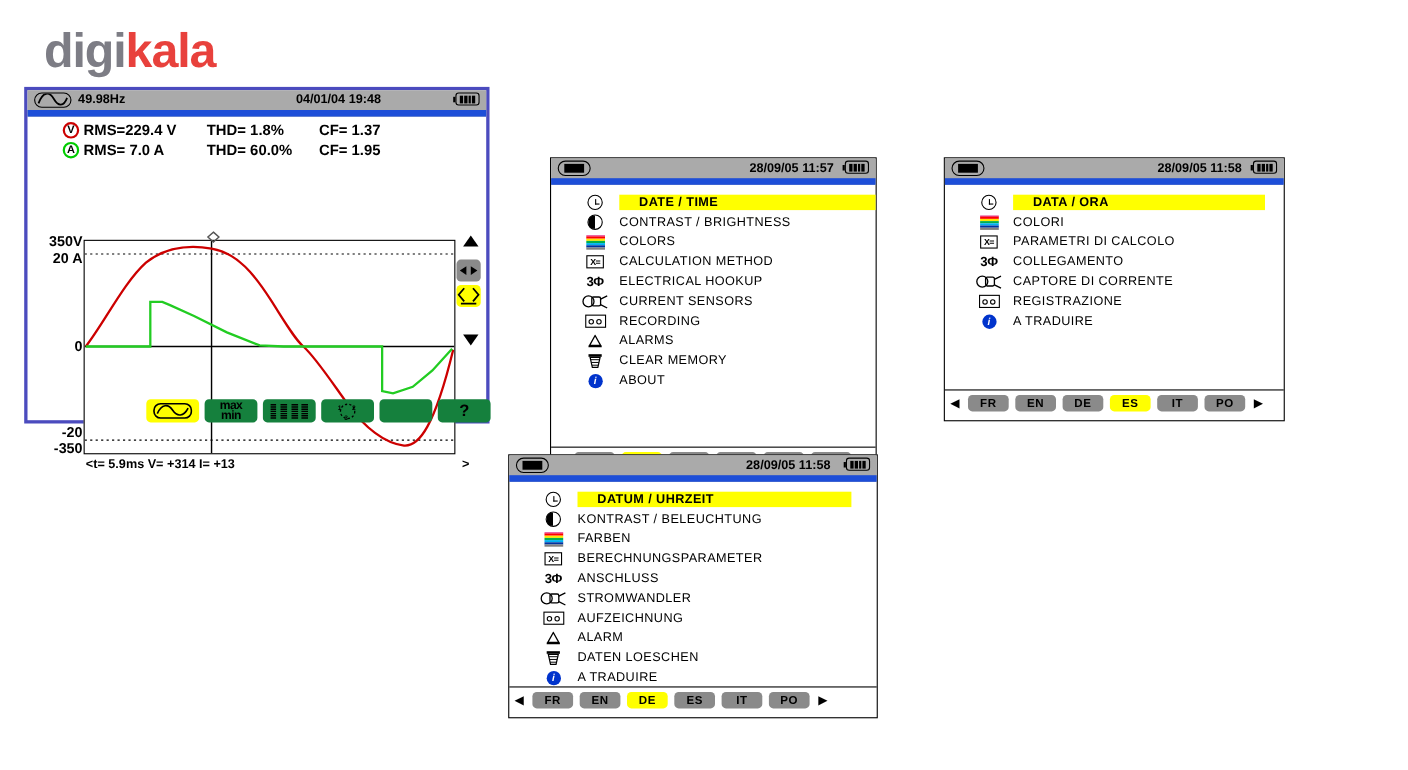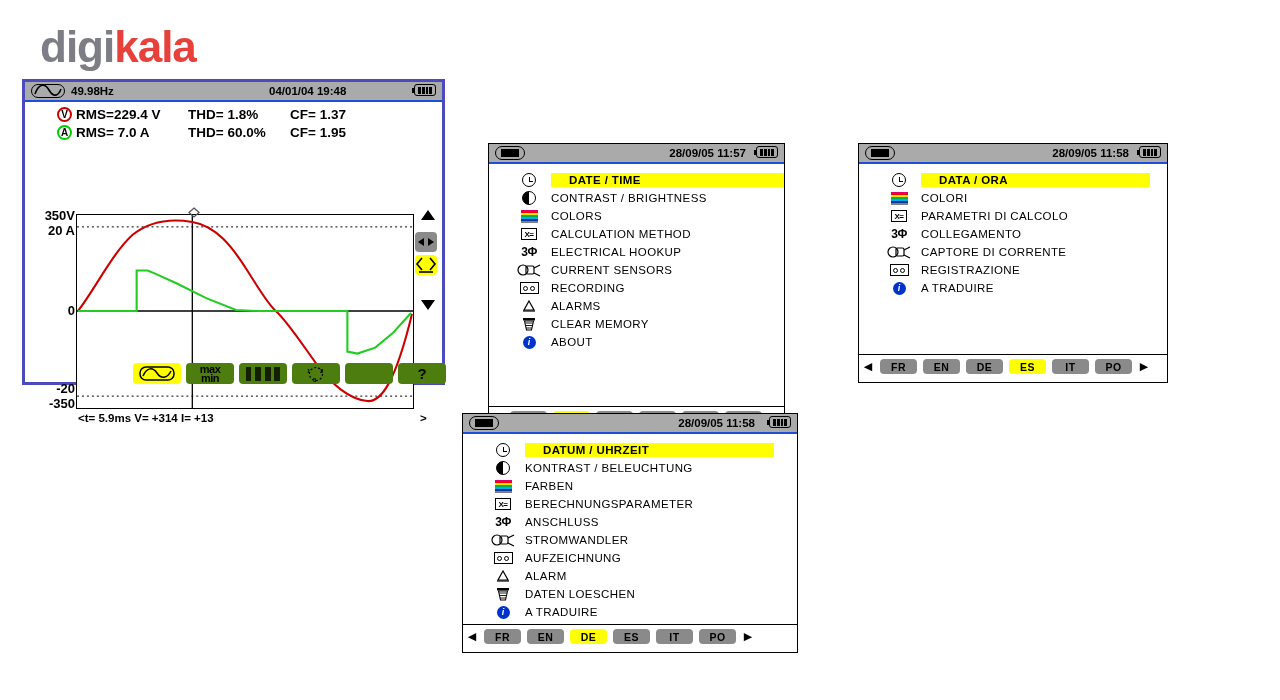--- a/index.html
+++ b/index.html
@@ -13,21 +13,21 @@
   #logo{position:absolute;left:40px;top:22px;font-size:44px;font-weight:bold;letter-spacing:-1px;}
   #logo .g1{color:#7d7d85;}
   #logo .g2{color:#e8413c;}
 
   
   .panel{position:absolute;background:#ffffff;box-sizing:border-box;}
   .panel.scope{border:3px solid #4b4bbe;}
   .panel.menu{border:1px solid #000000;}
 
   .statusbar{
-    background:#aaaaaa;border-bottom:2px solid #1d4ed8;
+    background:#aaaaaa;border-bottom:6px solid #1d4ed8;
     height:18px;display:flex;align-items:center;
     font-size:11px;color:#000;position:relative;
   }
   .statusbar .freq{margin-left:6px;font-weight:bold;font-size:11.5px;}
   .statusbar .dt{position:absolute;font-size:11.5px;font-weight:bold;}
   .statusbar .batt{position:absolute;right:6px;top:2px;}
 
   
   .batt-ico{width:22px;height:12px;border:1.6px solid #000;border-radius:3px;
             display:inline-block;position:relative;box-sizing:border-box;
@@ -64,21 +64,21 @@
 
   .sidebtns{position:absolute;}
   .sb-tri{width:0;height:0;border-left:7px solid transparent;border-right:7px solid transparent;}
   .sb-up{border-bottom:10px solid #000;}
   .sb-dn{border-top:10px solid #000;}
   .sb-box{width:22px;height:20px;border-radius:4px;background:#8a8a8a;
           display:flex;align-items:center;justify-content:center;gap:1px;}
   .sb-box.yellow{background:#ffff00;color:#000;font-weight:bold;font-size:14px;}
 
   .softkeys{position:absolute;display:flex;gap:5px;}
-  .skey{width:48px;height:21px;background:#4d7c0f;border-radius:4px;
+  .skey{width:48px;height:21px;background:#15803d;border-radius:4px;
         display:flex;align-items:center;justify-content:center;color:#000;
         font-size:11px;font-weight:bold;line-height:9px;text-align:center;}
   .skey.yellow{background:#ffff00;}
   .skey .mm{font-size:11px;font-weight:bold;letter-spacing:-0.5px;}
 
   
   .menulist{padding-top:7px;}
   .mrow{display:flex;align-items:center;height:18px;padding-left:28px;}
   .micon{width:24px;height:16px;display:flex;align-items:center;justify-content:center;flex:0 0 24px;}
   .mlabel{font-size:11.5px;color:#000;letter-spacing:0.4px;margin-left:10px;white-space:nowrap;}
@@ -244,21 +244,21 @@
         <text x="15" y="16" font-size="6" font-family="Liberation Sans" fill="#000">3</text>
       </svg>
     </div>
     <div class="skey"></div>
     <div class="skey">
       <span style="font-size:15px;">?</span>
     </div>
   </div>
 </div>
 
-<div class="panel menu" id="menu-en" style="left:488px;top:143px;width:297px;height:292px;">
+<div class="panel menu" id="menu-en" style="left:500px;top:143px;width:297px;height:292px;">
   <div class="statusbar">
     <span class="modo-ico">
         <b></b>
       </span>
     <span class="dt" style="right:38px;">28/09/05 11:57</span>
     <span class="batt">
       <span class="batt-ico">
           <i></i>
           <i></i>
           <i></i>

